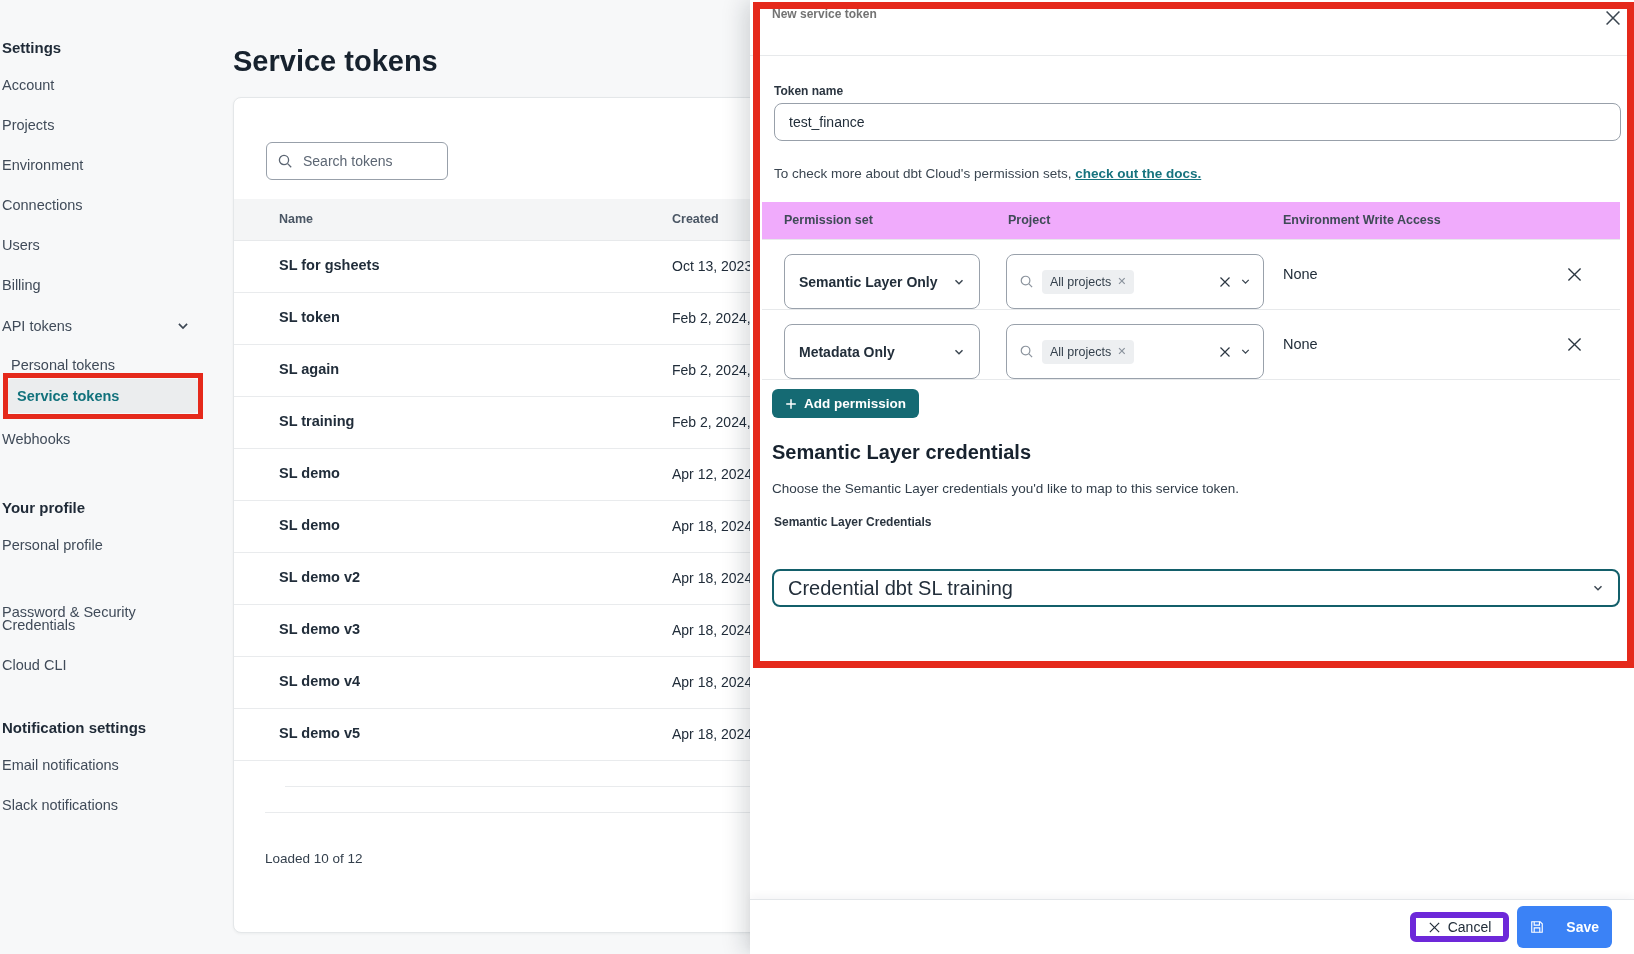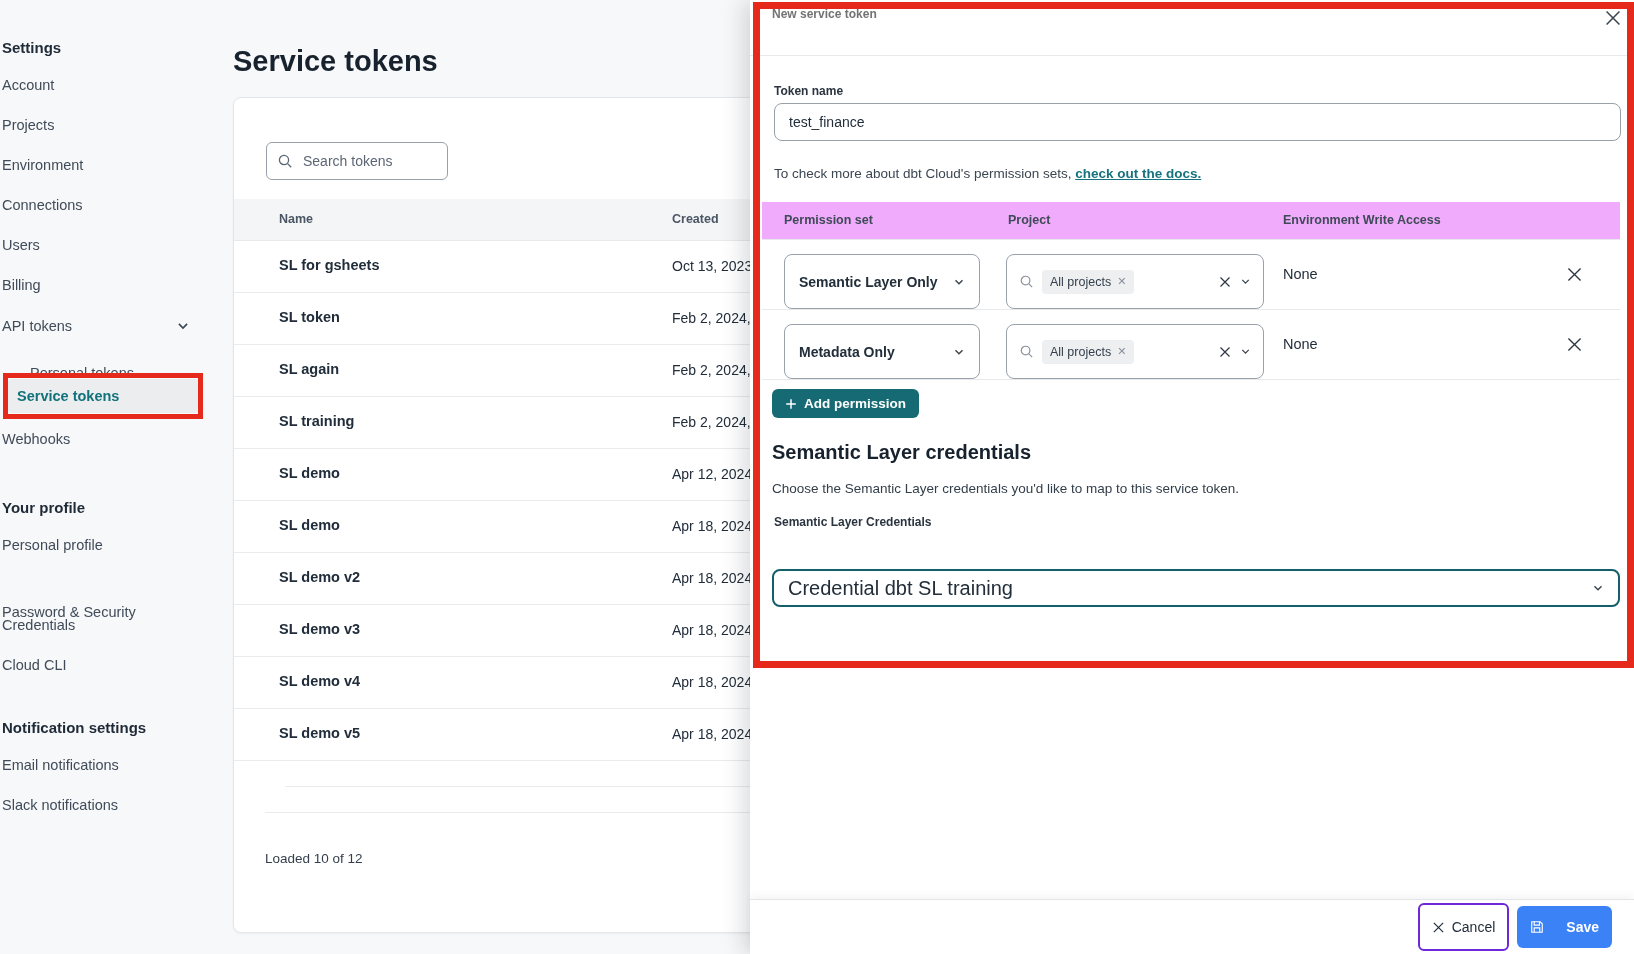--- a/index.html
+++ b/index.html
@@ -7,21 +7,21 @@
   body {
     width:1634px; height:954px; position:relative; overflow:hidden;
     background:#f7f8f9; color:#222e3a;
     font-family:"Liberation Sans", sans-serif;
   }
   
   .sidebar { position:absolute; left:0; top:0; width:218px; height:954px; }
   .nav-h, .nav-i { position:absolute; left:2px; line-height:18px; white-space:nowrap; }
   .nav-h { font-weight:700; font-size:15px; color:#1f2a37; }
   .nav-i { font-size:14.5px; color:#404b59; cursor:pointer; }
-  .nav-i.sub { left:30px;margin-top:8px; }
+  .nav-i.sub { left:11px; }
   .nav-chevron { position:absolute; left:176px; width:14px; height:14px; color:#3c4754; }
   .sel-pill {
     position:absolute; left:8px; top:379px; width:190px; height:34px;
     background:#ebedee; border-radius:4px; display:flex; align-items:center;
     padding-left:9px; font-size:14.5px; font-weight:700; color:#12727c; cursor:pointer;
   }
   .annot { position:absolute; border:5px solid #e5291b; pointer-events:none; z-index:60; }
   .annot-sidebar { left:3px; top:373px; width:200px; height:46px; }
   .annot-drawer { left:753px; top:2px; width:881px; height:666px; border-width:7px; }
 
@@ -118,21 +118,21 @@
   }
 
   .drawer-footer {
     position:absolute; left:0; bottom:0; width:100%; height:55px; background:#fff;
     border-top:1px solid #e3e6e9; display:flex; align-items:center;
     justify-content:flex-end; gap:8px; padding-right:22px;
     box-shadow:0 -4px 8px rgba(20,30,40,.04);
   }
   .btn-cancel {
     display:inline-flex; align-items:center; gap:7px; background:#fff; color:#222e3a;
-    border:2px solid #6d28d9; border-radius:6px; height:48px; padding:0 12px;
+    border:6px solid #6d28d9; border-radius:6px; height:30px; padding:0 12px;
     font-size:14px; cursor:pointer; font-family:"Liberation Sans", sans-serif;
   }
   .btn-save {
     display:inline-flex; align-items:center; gap:22px; background:#3b82f6; color:#fff;
     border:0; border-radius:6px; height:42px; padding:0 13px; font-size:14px;
     font-weight:600; cursor:pointer; font-family:"Liberation Sans", sans-serif;
   }
   svg { display:block; }
 </style>
 </head>

